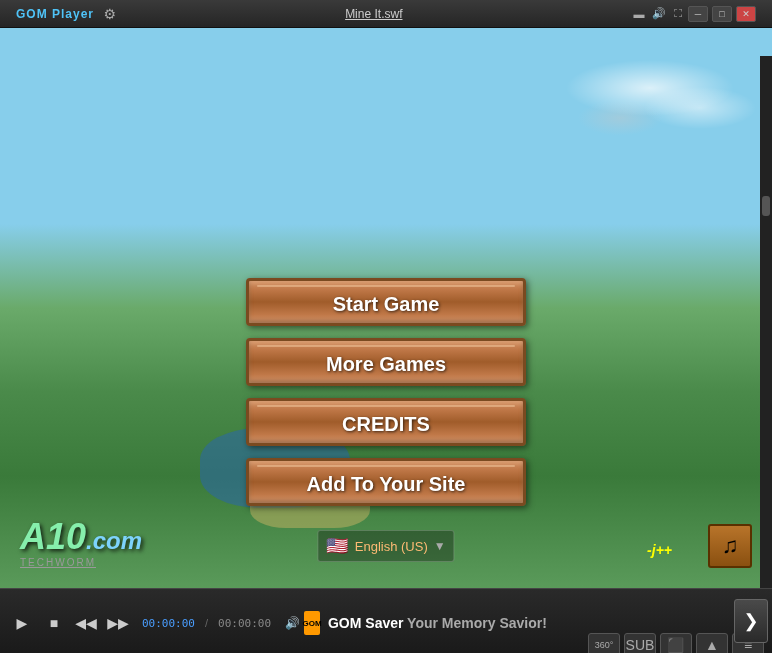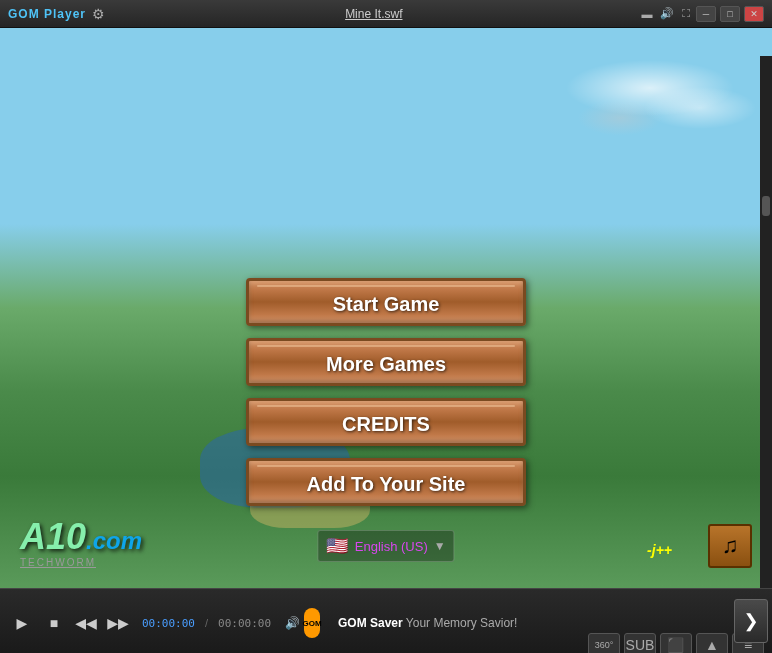--- a/index.html
+++ b/index.html
@@ -13,22 +13,23 @@
     }
 
     
     #title-bar {
       width: 100%;
       height: 28px;
       background: linear-gradient(to bottom, #3a3a3a, #252525);
       display: flex;
       align-items: center;
       justify-content: space-between;
-      padding: 0 8px;
+      padding: 0 16px;
       border-bottom: 1px solid #111;
+      text-align: right;
     }
     #title-bar-left {
       display: flex;
       align-items: center;
       gap: 6px;
     }
     #gom-logo {
       font-weight: bold;
       font-size: 12px;
       color: #4fc3f7;
@@ -282,21 +283,21 @@
       border: 1px solid rgba(255,255,255,0.2);
       border-radius: 3px;
       padding: 4px 8px;
       cursor: pointer;
     }
     #flag-icon {
       font-size: 18px;
     }
     #lang-text {
       font-size: 13px;
-      color: #d946ef;
+      color: #fdba74;
     }
     #lang-arrow {
       font-size: 12px;
       color: #aaa;
     }
 
     
     #control-bar {
       width: 100%;
       height: 65px;
@@ -342,32 +343,32 @@
       font-family: monospace;
     }
     #time-total {
       font-size: 11px;
       color: #888;
       margin: 0 6px;
       font-family: monospace;
     }
     #gom-saver-text {
       flex: 1;
-      font-size: 12px;
+      font-size: 14px;
       color: #aaa;
-      margin-left: 10px;
+      font-weight: bold;
     }
     #gom-saver-text strong {
       color: #fff;
     }
     #gom-icon {
       width: 16px;
-      height: 30px;
+      height: 24px;
       background: #f90;
-      border-radius: 8px;
+      border-radius: 2px;
       font-size: 9px;
       color: #000;
       font-weight: bold;
       display: flex;
       align-items: center;
       justify-content: center;
       margin-right: 4px;
     }
     #right-controls {
       display: flex;
@@ -455,21 +456,21 @@
   <div id="version-text">-j++</div>
 
   <div id="menu-buttons">
     <div class="menu-btn">Start Game</div>
     <div class="menu-btn">More Games</div>
     <div class="menu-btn">CREDITS</div>
     <div class="menu-btn">Add To Your Site</div>
   </div>
 
   <div id="a10-logo">
-    <span>A10</span><span style="color:#0ea5e9;font-size:24px;">.com</span>
+    <span>A10</span><span style="color:#7dd3fc;font-size:24px;">.com</span>
   </div>
   <div id="a10-subtitle">
     <span>TECHWORM</span>
   </div>
 
   <div id="music-btn">
     <span>♫</span>
   </div>
 
   <div id="lang-selector">

